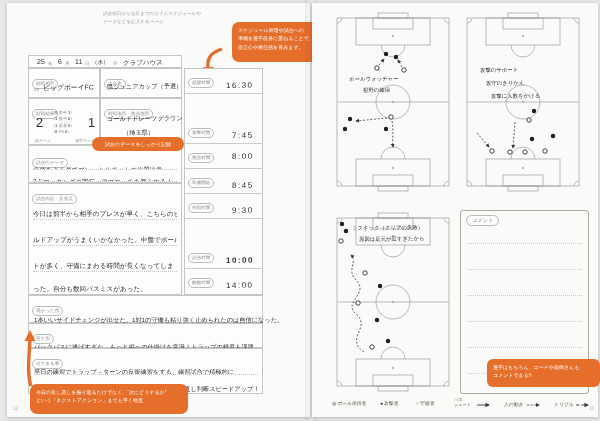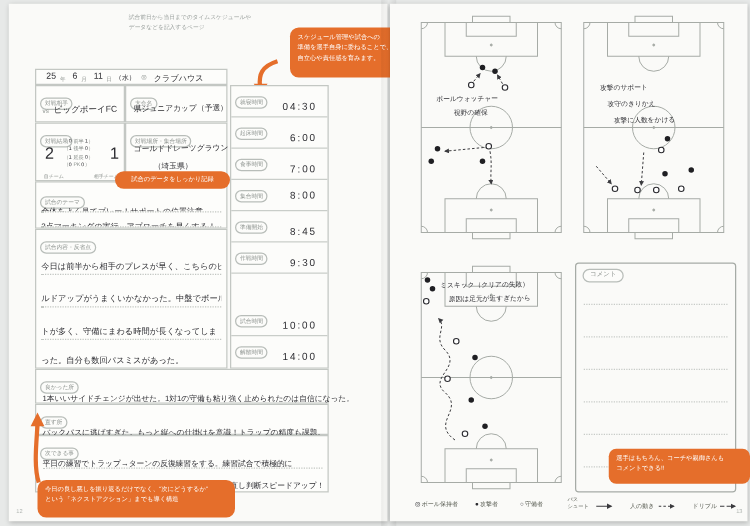--- a/index.html
+++ b/index.html
@@ -108,45 +108,41 @@
       <div class="pillwrap"><span class="pill">試合内容・反省点</span></div>
       <div class="abs hwline" style="left:4px; right:4px; top:11px; height:25px; line-height:32px;"><span class="hw" style="font-size:6.6px;">今日は前半から相手のプレスが早く、こちらのビ</span></div>
       <div class="abs hwline" style="left:4px; right:4px; top:36px; height:26px; line-height:34px;"><span class="hw" style="font-size:6.6px;">ルドアップがうまくいかなかった。中盤でボールロス</span></div>
       <div class="abs hwline" style="left:4px; right:4px; top:62px; height:26px; line-height:34px;"><span class="hw" style="font-size:6.6px;">トが多く、守備にまわる時間が長くなってしま</span></div>
       <div class="abs" style="left:4px; right:4px; top:88px; height:22px; line-height:28px;"><span class="hw" style="font-size:6.6px;">った。自分も数回パスミスがあった。</span></div>
     </div>
 
     <div class="cell" style="left:177px; top:65px; width:79px; height:227px; background:#fcfcfa;">
       <div class="schedrow" style="top:0; height:25px;">
         <div class="pillwrap" style="top:1px;"><span class="pill">就寝時間</span></div>
-        <div class="abs hw timeval" style="right:8px; top:12px;">04:30</div>
-      </div>
-      <div class="schedrow" style="top:25px; height:25px;">
-        <div class="pillwrap" style="top:1px;"><span class="pill">起床時間</span></div>
-        <div class="abs hw timeval" style="right:8px; top:12px;">6:00</div>
+        <div class="abs hw timeval" style="right:8px; top:12px;">16:30</div>
       </div>
       <div class="schedrow" style="top:50px; height:25px;">
         <div class="pillwrap" style="top:1px;"><span class="pill">食事時間</span></div>
-        <div class="abs hw timeval" style="right:8px; top:12px;">7:00</div>
+        <div class="abs hw timeval" style="right:8px; top:12px;">7:45</div>
       </div>
       <div class="schedrow" style="top:75px; height:25px;">
         <div class="pillwrap" style="top:1px;"><span class="pill">集合時間</span></div>
         <div class="abs hw timeval" style="right:8px; top:8px;">8:00</div>
       </div>
       <div class="schedrow" style="top:100px; height:25px;">
         <div class="pillwrap" style="top:1px;"><span class="pill">準備開始</span></div>
         <div class="abs hw timeval" style="right:8px; top:12px;">8:45</div>
       </div>
       <div class="schedrow" style="top:125px; height:25px;">
         <div class="pillwrap" style="top:1px;"><span class="pill">作戦時間</span></div>
         <div class="abs hw timeval" style="right:8px; top:12px;">9:30</div>
       </div>
       <div class="schedrow" style="top:175px; height:25px;">
         <div class="pillwrap" style="top:1px;"><span class="pill">試合時間</span></div>
-        <div class="abs hw timeval" style="right:8px; top:12px;">10:00</div>
+        <div class="abs hw timeval" style="right:8px; top:12px;font-weight:bold;">10:00</div>
       </div>
       <div class="schedrow" style="top:200px; height:26px; border-bottom:none;">
         <div class="pillwrap" style="top:1px;"><span class="pill">解散時間</span></div>
         <div class="abs hw timeval" style="right:8px; top:12px;">14:00</div>
       </div>
     </div>
 
     <div class="cell" style="left:21px; top:292px; width:235px; height:28px;">
       <div class="pillwrap"><span class="pill">良かった所</span></div>
       <div class="abs" style="left:5px; right:4px; top:12px;"><span class="hw" style="font-size:6.2px;">1本いいサイドチェンジが出せた。1対1の守備も粘り強く止められたのは自信になった。</span></div>

